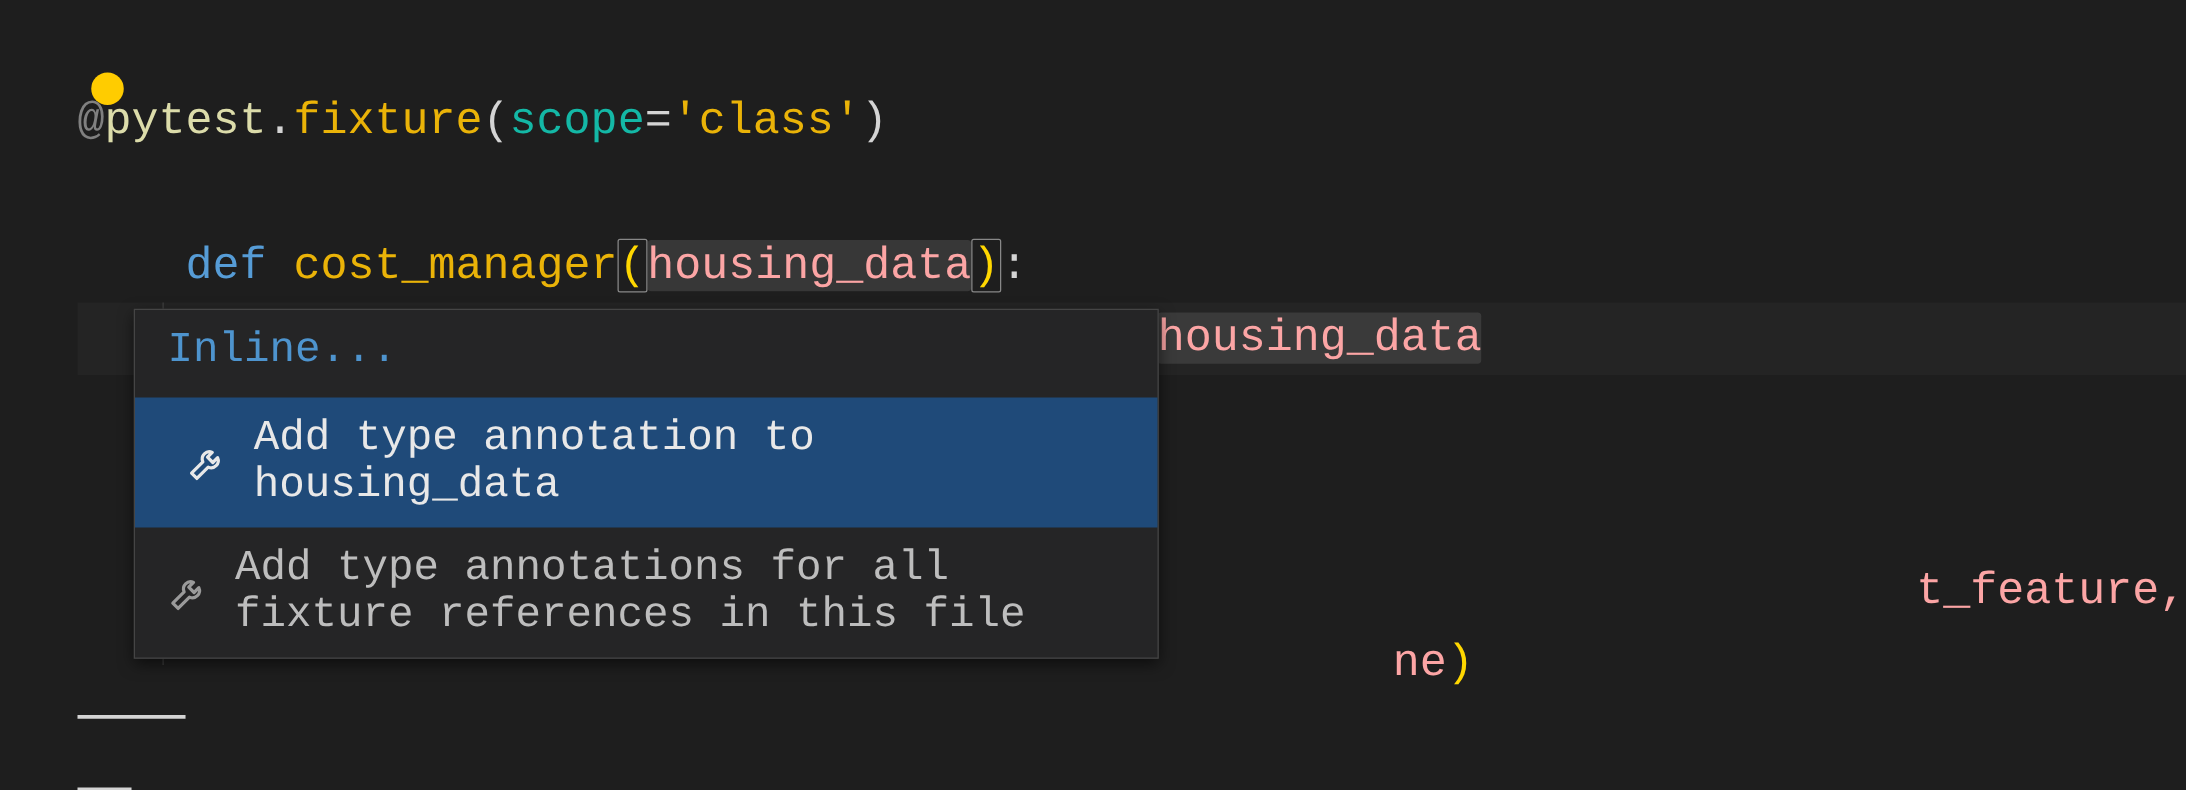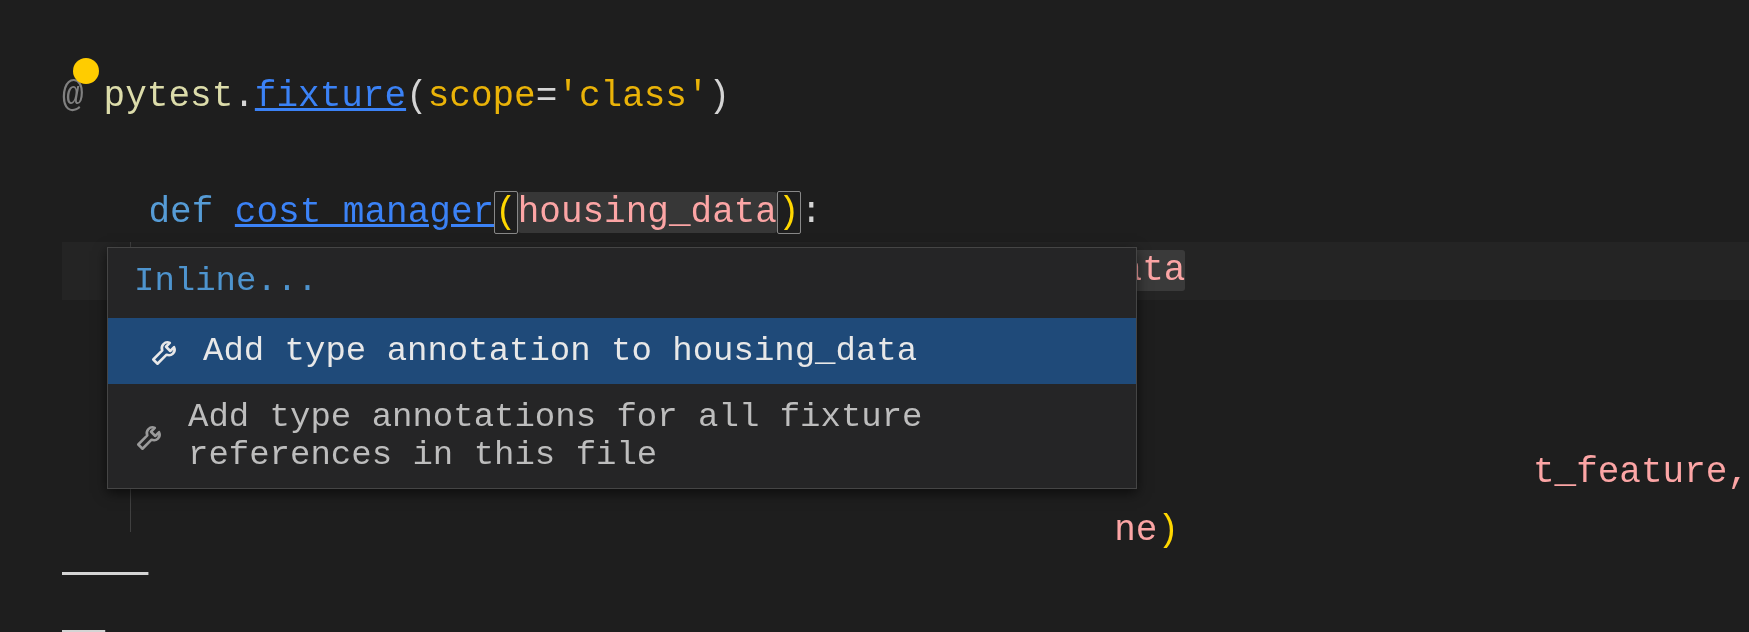--- a/index.html
+++ b/index.html
@@ -16,25 +16,25 @@
   .editor {
     padding-top: 68px;
     padding-left: 62px;
     position: relative;
   }
   .code-line {
     white-space: pre;
     line-height: 58px;
     position: relative;
   }
-  .t-decor { color: #dcdcaa; margin-left: 20px; }
+  .t-decor { color: #dcdcaa; }
   .t-decor-at { color: #808080; }
   .t-punct { color: #d4d4d4; }
-  .t-func { color: #3b82f6; text-decoration: underline; }
-  .t-param-name { color: #eab308; }
+  .t-func { color: #eab308; }
+  .t-param-name { color: #14b8a6; }
   .t-string { color: #eab308; }
   .t-keyword { color: #569cd6; margin-top: 18px; }
   .t-var { color: #fca5a5; text-align: center; }
   .t-paren-hl { color: #ffd700; }
   .t-op { color: #d4d4d4; }
   .t-dot { color: #d4d4d4; }
 
   .hl-bracket {
     border: 1px solid #888888;
     border-radius: 2px;
@@ -74,21 +74,21 @@
     right: 0;
     white-space: pre;
     margin-top: 28px;
   }
 
   
   .popup {
     position: absolute;
     top: 247px;
     left: 107px;
-    width: 1030px;
+    width: 820px;
     background: #252526;
     border: 1px solid #454545;
     box-shadow: 0 4px 12px rgba(0,0,0,0.6);
     font-size: 34px;
     z-index: 100;
   }
   .popup-header {
     padding: 14px 24px 18px 26px;
     color: #4e94ce;
   }

